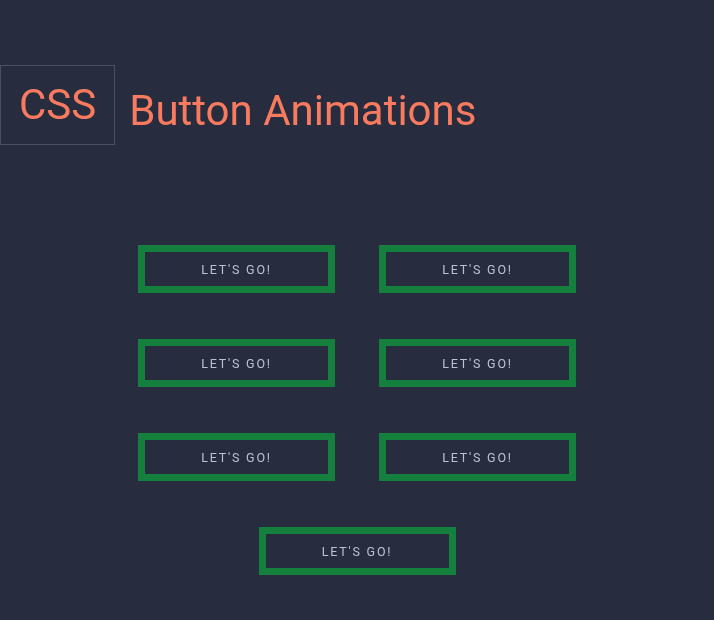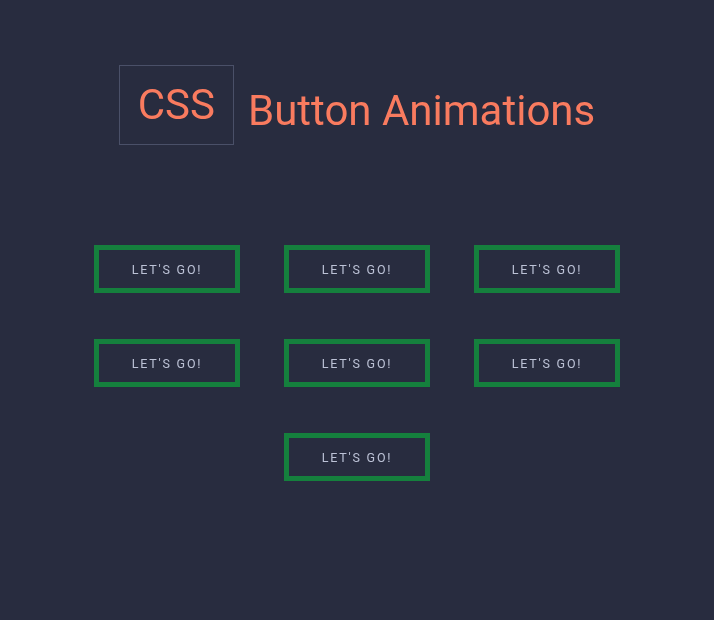--- a/index.html
+++ b/index.html
@@ -8,21 +8,20 @@
       box-sizing: border-box;
     }
     body {
       width: 714px;
       height: 620px;
       background-color: #282c3f;
       font-family: -apple-system, BlinkMacSystemFont, "Segoe UI", Roboto, sans-serif;
       overflow: hidden;
     }
     .header {
-      text-align: center;
       padding-top: 65px;
       padding-bottom: 100px;
     }
     .title-wrapper {
       display: inline-flex;
       align-items: center;
       gap: 14px;
     }
     .title-box {
       border: 1px solid #4a5068;
@@ -40,23 +39,23 @@
       margin-top: 11px;
     }
     .buttons-grid {
       display: flex;
       flex-wrap: wrap;
       justify-content: center;
       gap: 46px 44px;
       padding: 0 50px;
     }
     .demo-button {
-      width: 146px;
+      width: 197px;
       height: 48px;
-      border: 5px solid #15803d;
+      border: 7px solid #15803d;
       background: transparent;
       color: #bcc2d6;
       font-size: 12.5px;
       letter-spacing: 1.8px;
       font-weight: 400;
       cursor: pointer;
       display: flex;
       align-items: center;
       justify-content: center;
       font-family: inherit;

